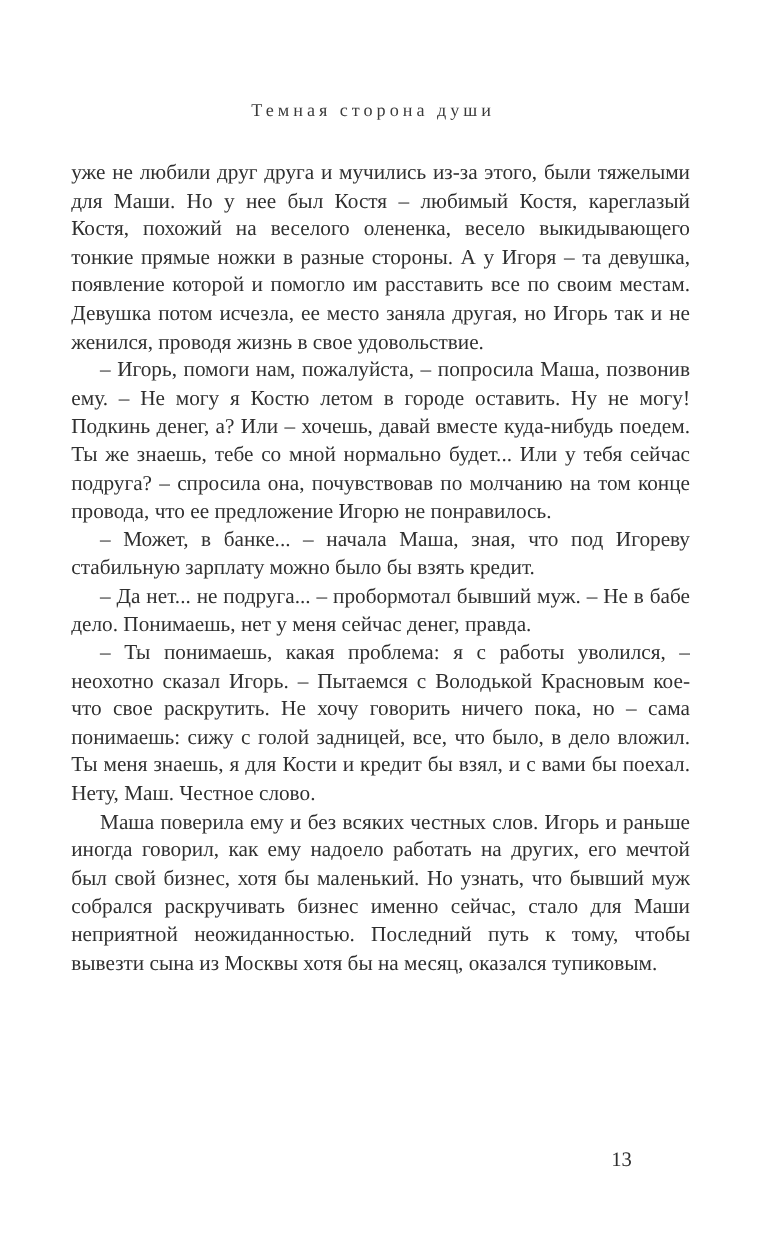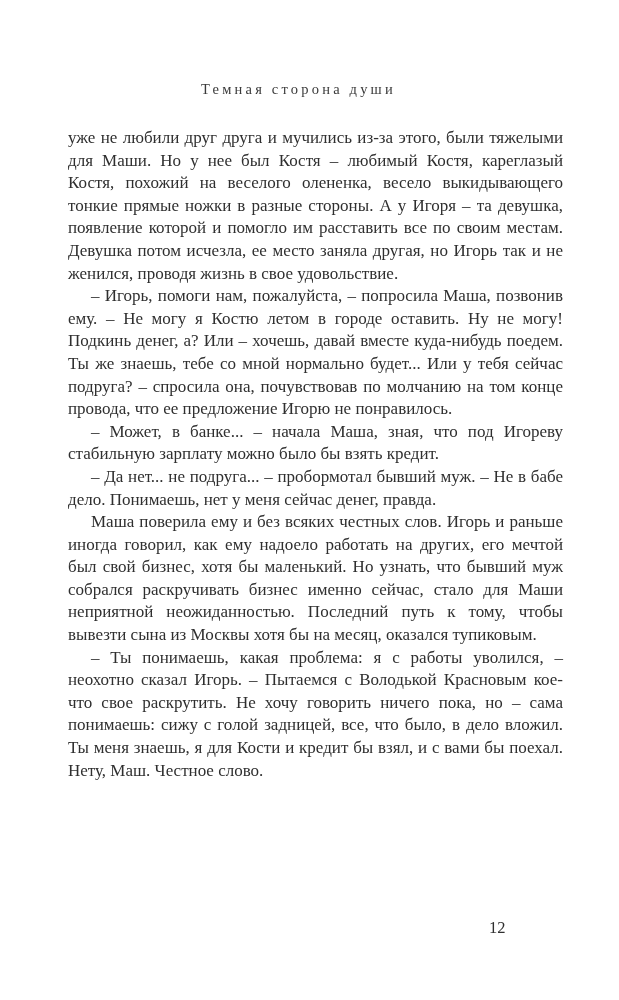--- a/index.html
+++ b/index.html
@@ -23,21 +23,21 @@
     left: 0;
     width: 597px;
     text-align: center;
     font-size: 14.5px;
     letter-spacing: 3.2px;
     color: #3a3a3a;
   }
   .body-text {
     position: absolute;
     top: 127px;
-    left: 68px;
+    left: 57px;
     width: 495px;
     font-size: 17px;
     line-height: 22.6px;
     text-align: justify;
     color: #2f2f2f;
   }
   .body-text p {
     margin: 0;
     text-indent: 23px;
   }
@@ -56,18 +56,18 @@
 <body>
 
 <div class="page">
   <div class="running-header">Темная сторона души</div>
 
   <div class="body-text">
     <p class="first">уже не любили друг друга и мучились из-за этого, были тяжелыми для Маши. Но у нее был Костя – любимый Костя, кареглазый Костя, похожий на веселого олененка, весело выкидывающего тонкие прямые ножки в разные стороны. А у Игоря – та девушка, появление которой и помогло им расставить все по своим местам. Девушка потом исчезла, ее место заняла другая, но Игорь так и не женился, проводя жизнь в свое удовольствие.</p>
     <p>– Игорь, помоги нам, пожалуйста, – попросила Маша, позвонив ему. – Не могу я Костю летом в городе оставить. Ну не могу! Подкинь денег, а? Или – хочешь, давай вместе куда-нибудь поедем. Ты же знаешь, тебе со мной нормально будет... Или у тебя сейчас подруга? – спросила она, почувствовав по молчанию на том конце провода, что ее предложение Игорю не понравилось.</p>
     <p>– Может, в банке... – начала Маша, зная, что под Игореву стабильную зарплату можно было бы взять кредит.</p>
     <p>– Да нет... не подруга... – пробормотал бывший муж. – Не в бабе дело. Понимаешь, нет у меня сейчас денег, правда.</p>
+    <p>– Ты понимаешь, какая проблема: я с работы уволился, – неохотно сказал Игорь. – Пытаемся с Володькой Красновым кое-что свое раскрутить. Не хочу говорить ничего пока, но – сама понимаешь: сижу с голой задницей, все, что было, в дело вложил. Ты меня знаешь, я для Кости и кредит бы взял, и с вами бы поехал. Нету, Маш. Честное слово.</p>
     <p>Маша поверила ему и без всяких честных слов. Игорь и раньше иногда говорил, как ему надоело работать на других, его мечтой был свой бизнес, хотя бы маленький. Но узнать, что бывший муж собрался раскручивать бизнес именно сейчас, стало для Маши неприятной неожиданностью. Последний путь к тому, чтобы вывезти сына из Москвы хотя бы на месяц, оказался тупиковым.</p>
-    <p>– Ты понимаешь, какая проблема: я с работы уволился, – неохотно сказал Игорь. – Пытаемся с Володькой Красновым кое-что свое раскрутить. Не хочу говорить ничего пока, но – сама понимаешь: сижу с голой задницей, все, что было, в дело вложил. Ты меня знаешь, я для Кости и кредит бы взял, и с вами бы поехал. Нету, Маш. Честное слово.</p>
   </div>
 
-  <div class="page-number">12</div>
+  <div class="page-number">13</div>
 </div>
 
 </body></html>

